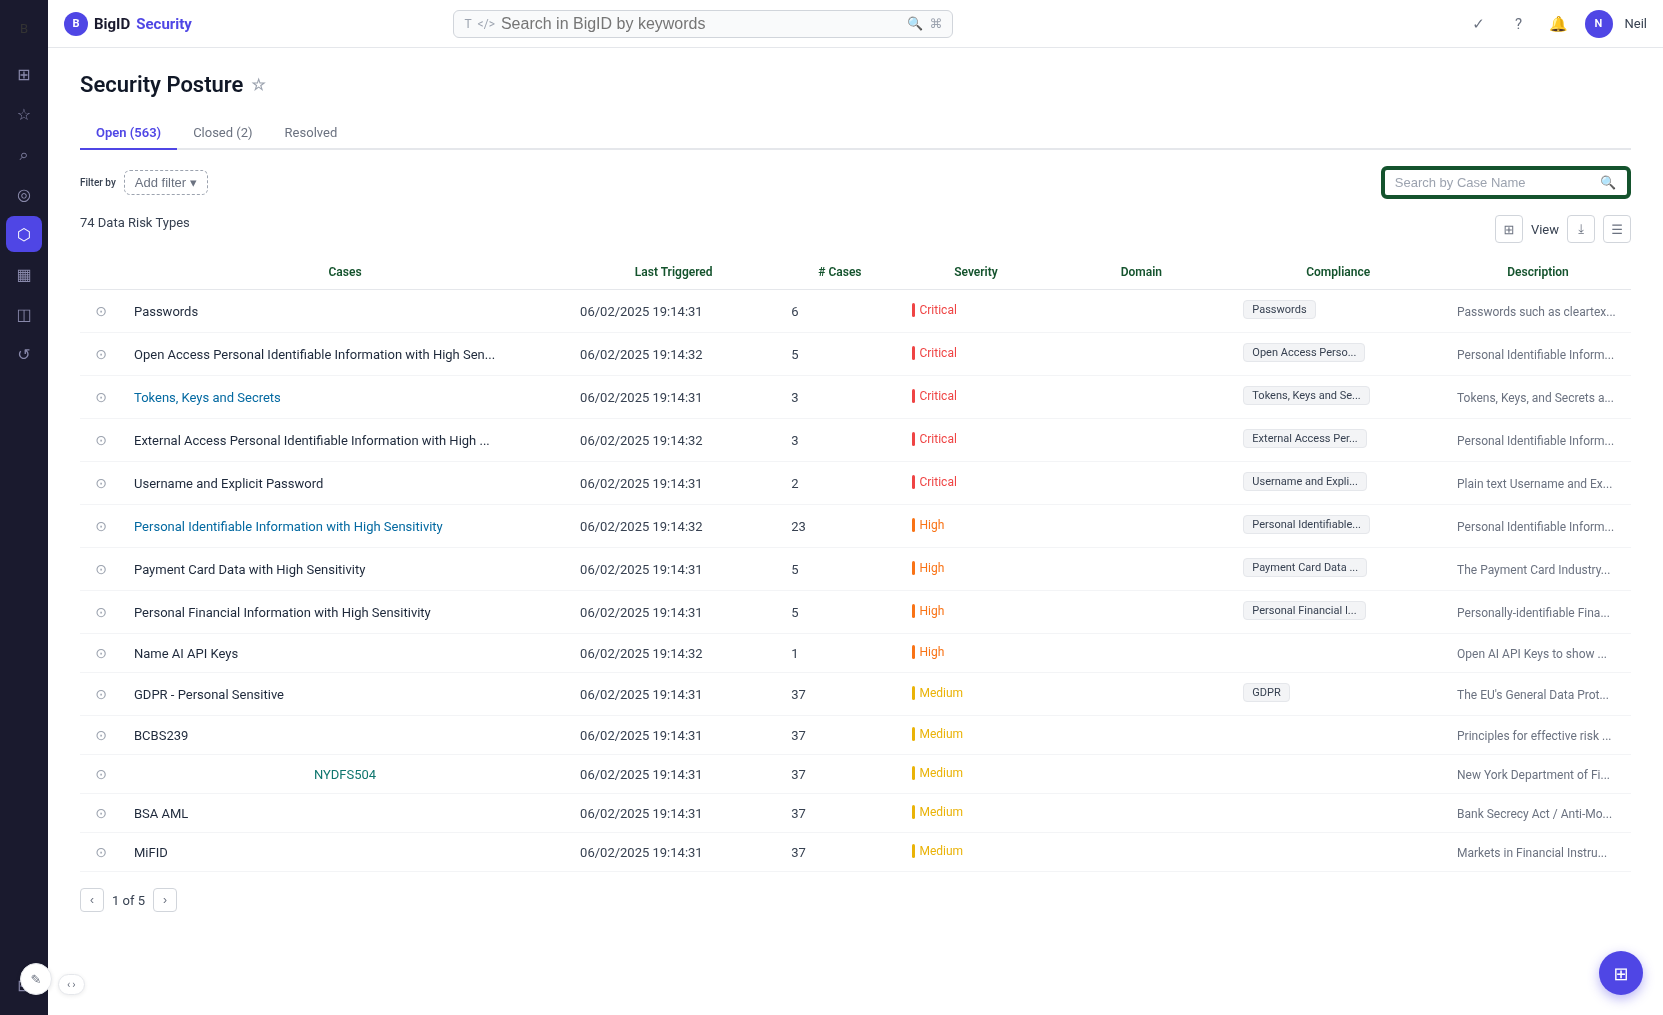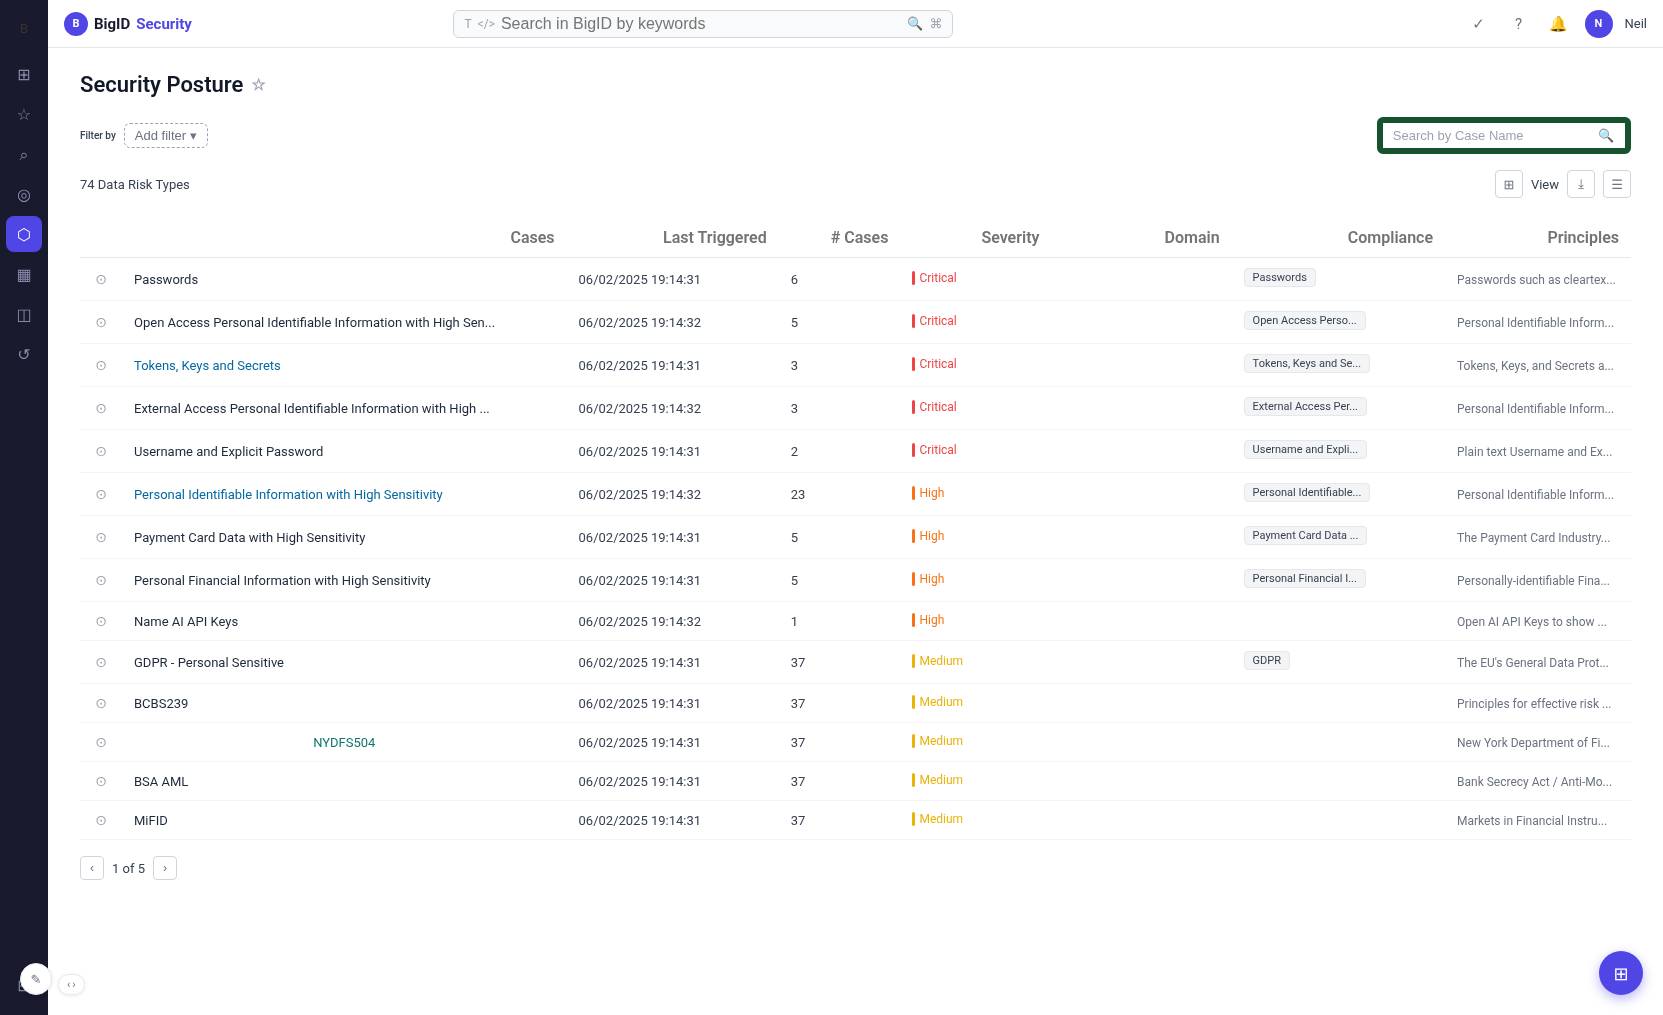--- a/index.html
+++ b/index.html
@@ -130,55 +130,55 @@
     .filter-left { display: flex; align-items: center; gap: 8px; }
     .filter-label { font-size: 10px; color: #374151; font-weight: 500; }
     .add-filter-btn {
       display: flex; align-items: center; gap: 4px;
       border: 1px dashed #9ca3af; border-radius: 6px;
       padding: 4px 10px; cursor: pointer; color: #6b7280; font-size: 13px;
       background: white;
     }
     .search-case-input {
       display: flex; align-items: center; gap: 6px;
-      border: 6px solid #14532d; border-radius: 6px;
+      border: 4px solid #14532d; border-radius: 6px;
       padding: 5px 10px; background: white;
     }
     .search-case-input input {
       border: none; outline: none; font-size: 13px; color: #374151; width: 200px;
     }
     .search-case-input input::placeholder { color: #9ca3af; }
 
     
     .data-info {
-      font-size: 13px; color: #374151; margin-bottom: 20px;
-      display: flex; align-items: center; justify-content: space-between;
+      font-size: 13px; color: #374151; margin-bottom: 12px;
+      display: flex; align-items: flex-start; justify-content: space-between;
     }
     .view-controls { display: flex; align-items: center; gap: 8px; }
     .view-btn {
       width: 28px; height: 28px; display: flex; align-items: center; justify-content: center;
       border: 1px solid #d1d5db; border-radius: 4px; cursor: pointer; color: #6b7280;
       background: white;
     }
 
     
     .table-container { overflow: auto; }
     table {
       width: 100%;
       border-collapse: collapse;
     }
     thead tr {
       border-bottom: 1px solid #e5e7eb;
     }
     thead th {
-      text-align: right;
+      text-align: center;
       padding: 10px 12px;
-      font-size: 16px;
+      font-size: 12px;
       font-weight: 600;
-      color: #737373;
+      color: #14532d;
       background: white;
       white-space: nowrap;
     }
     tbody tr {
       border-bottom: 1px solid #f3f4f6;
     }
     tbody td {
       padding: 10px 12px;
       font-size: 13px;
       color: #374151;
@@ -320,20 +320,25 @@
     </div>
   </div>
 
   <div class="content">
 
     <div class="page-title">
       <span>Security Posture</span>
       <span class="star-icon">☆</span>
     </div>
 
+    <div class="tabs">
+      <div class="tab active">Open (563)</div>
+      <div class="tab">Closed (2)</div>
+      <div class="tab">Resolved</div>
+    </div>
 
     <div class="filter-row">
       <div class="filter-left">
         <span class="filter-label">Filter by</span>
         <button class="add-filter-btn">
           <span>Add filter</span>
           <span>▾</span>
         </button>
       </div>
       <div class="search-case-input">
@@ -356,21 +361,21 @@
       <table>
         <thead>
           <tr>
             <th style="width:40px;"></th>
             <th class="col-cases">Cases</th>
             <th class="col-triggered">Last Triggered</th>
             <th class="col-cases-num"># Cases</th>
             <th class="col-severity">Severity</th>
             <th class="col-domain">Domain</th>
             <th class="col-compliance">Compliance</th>
-            <th class="col-desc">Principles</th>
+            <th class="col-desc">Description</th>
           </tr>
         </thead>
         <tbody id="table-body">
         <tr>
       <td>
         <span class="row-icon">⊙</span>
       </td>
       <td style="color:#1e293b;">Passwords</td>
       <td>06/02/2025 19:14:31</td>
       <td>6</td>

